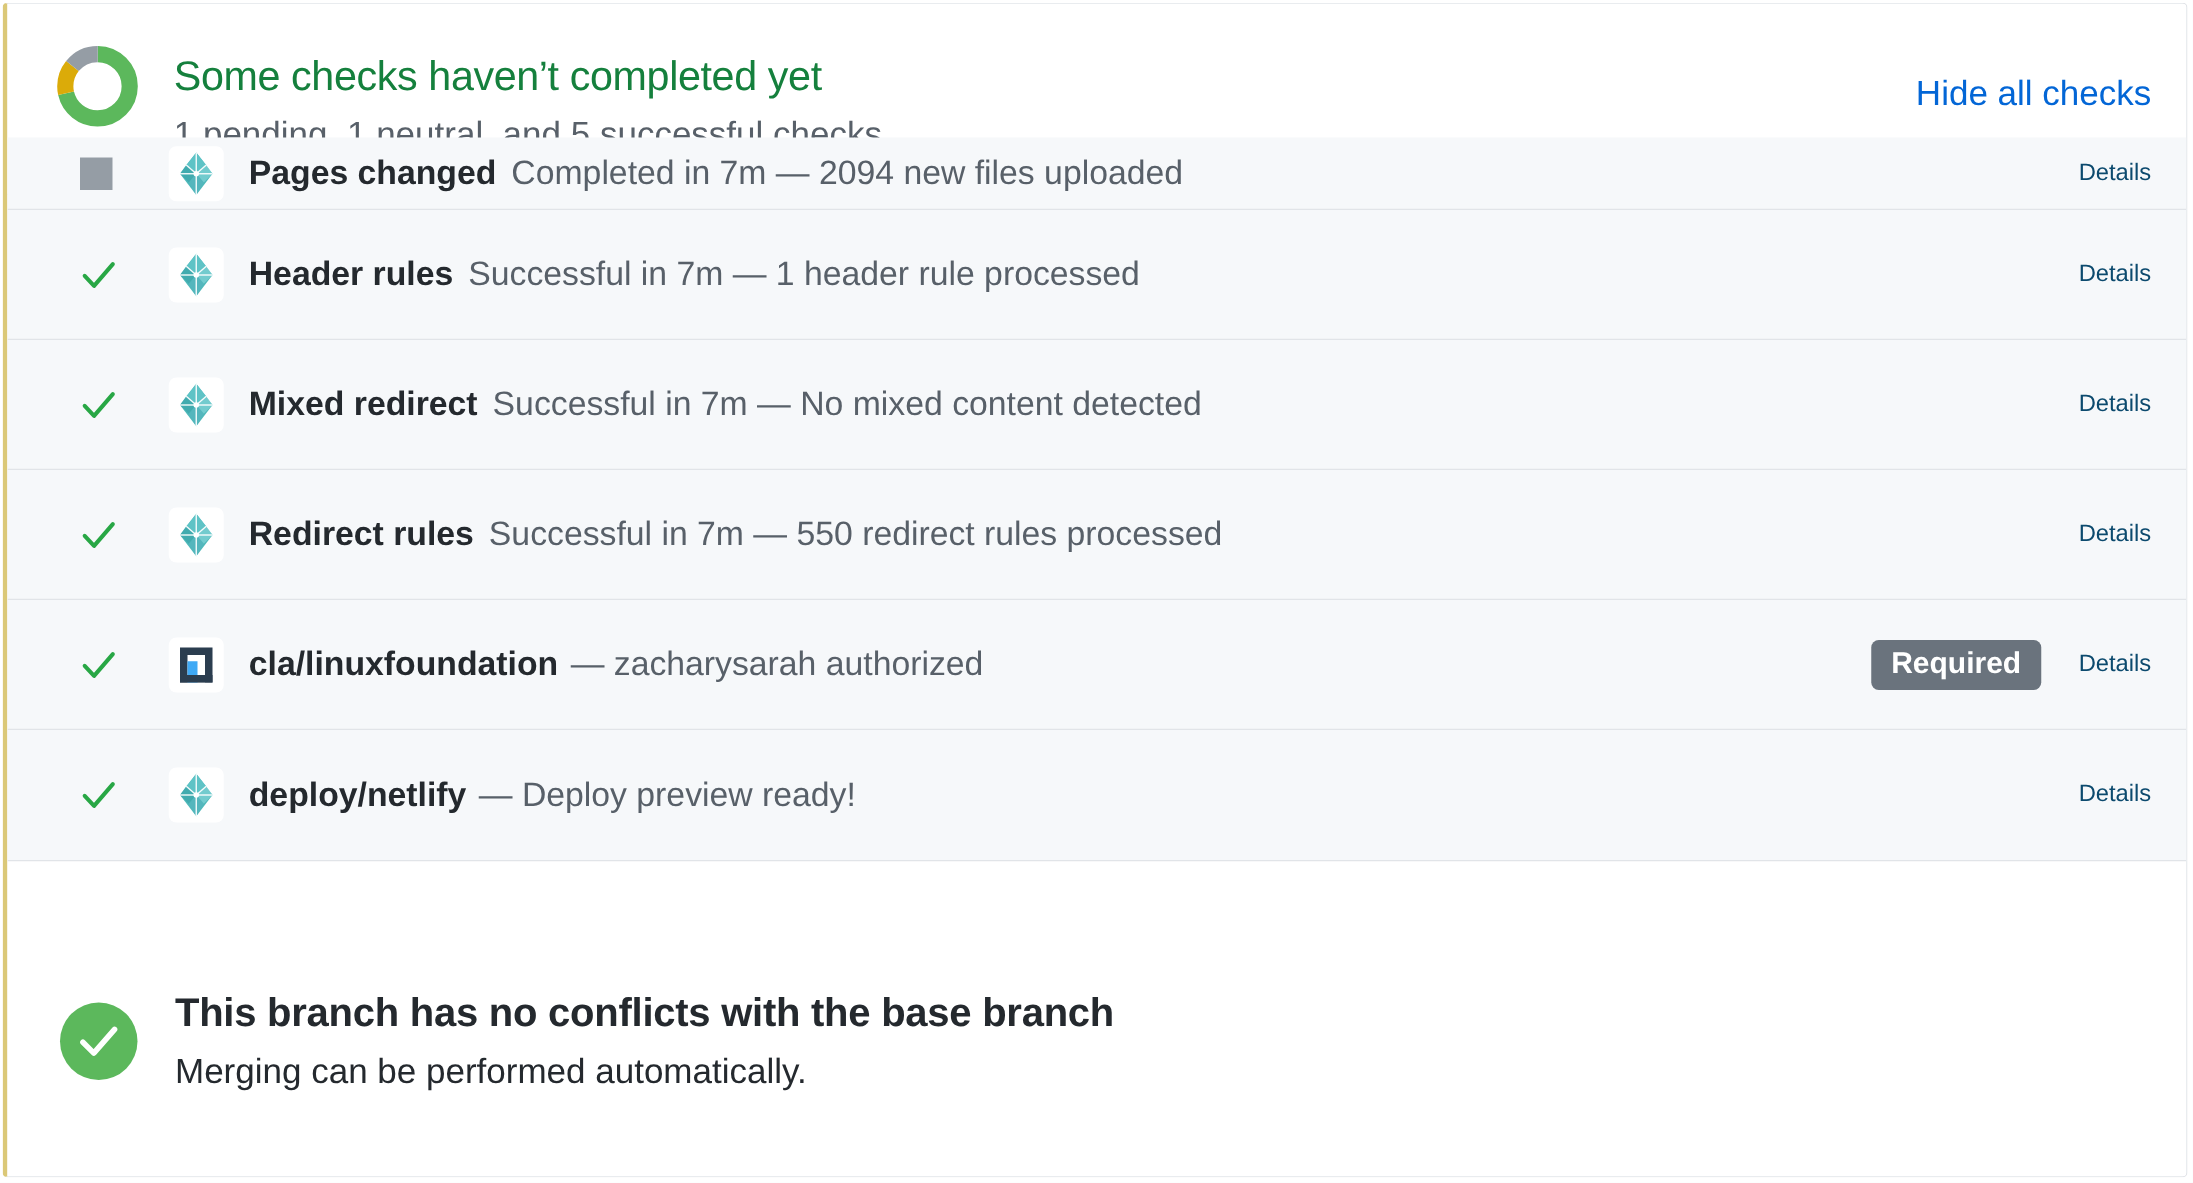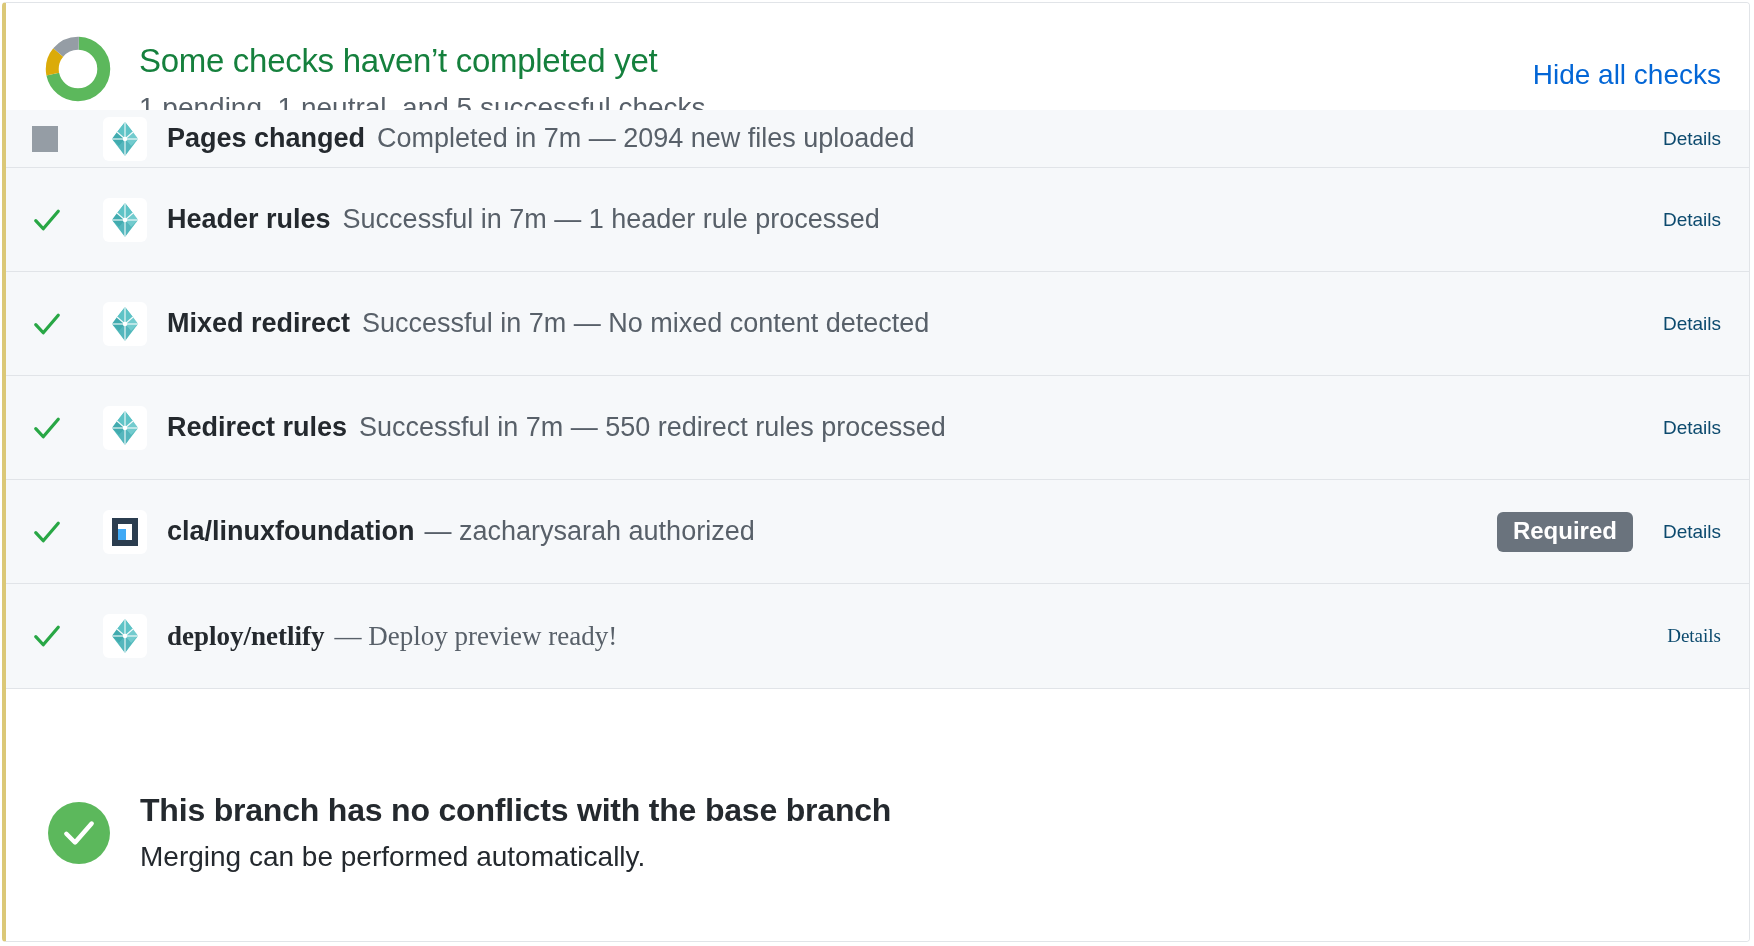--- a/index.html
+++ b/index.html
@@ -83,28 +83,28 @@
     border-top: 1px solid #e1e4e8;
     flex: 0 0 auto;
   }
   .check-row {
     position: relative;
     display: flex;
     align-items: center;
     height: 104px;
     box-sizing: border-box;
     border-bottom: 1px solid #e1e4e8;
-    padding: 0 28px 0 26px;
+    padding: 0 28px 0 58px;
     background: #f6f8fa;
   }
   .check-row.clipped {
     height: 58px;
     margin-top: -46px;
   }
-  .check-row:last-child { border-bottom: none; font-family: Liberation Serif, serif; }
+  .check-row:last-child { border-bottom: none; }
 
   .check-status-icon {
     flex: 0 0 auto;
     width: 46px;
     display: flex;
     align-items: center;
     justify-content: flex-start;
   }
   .icon-check-mark {
     display: block;

